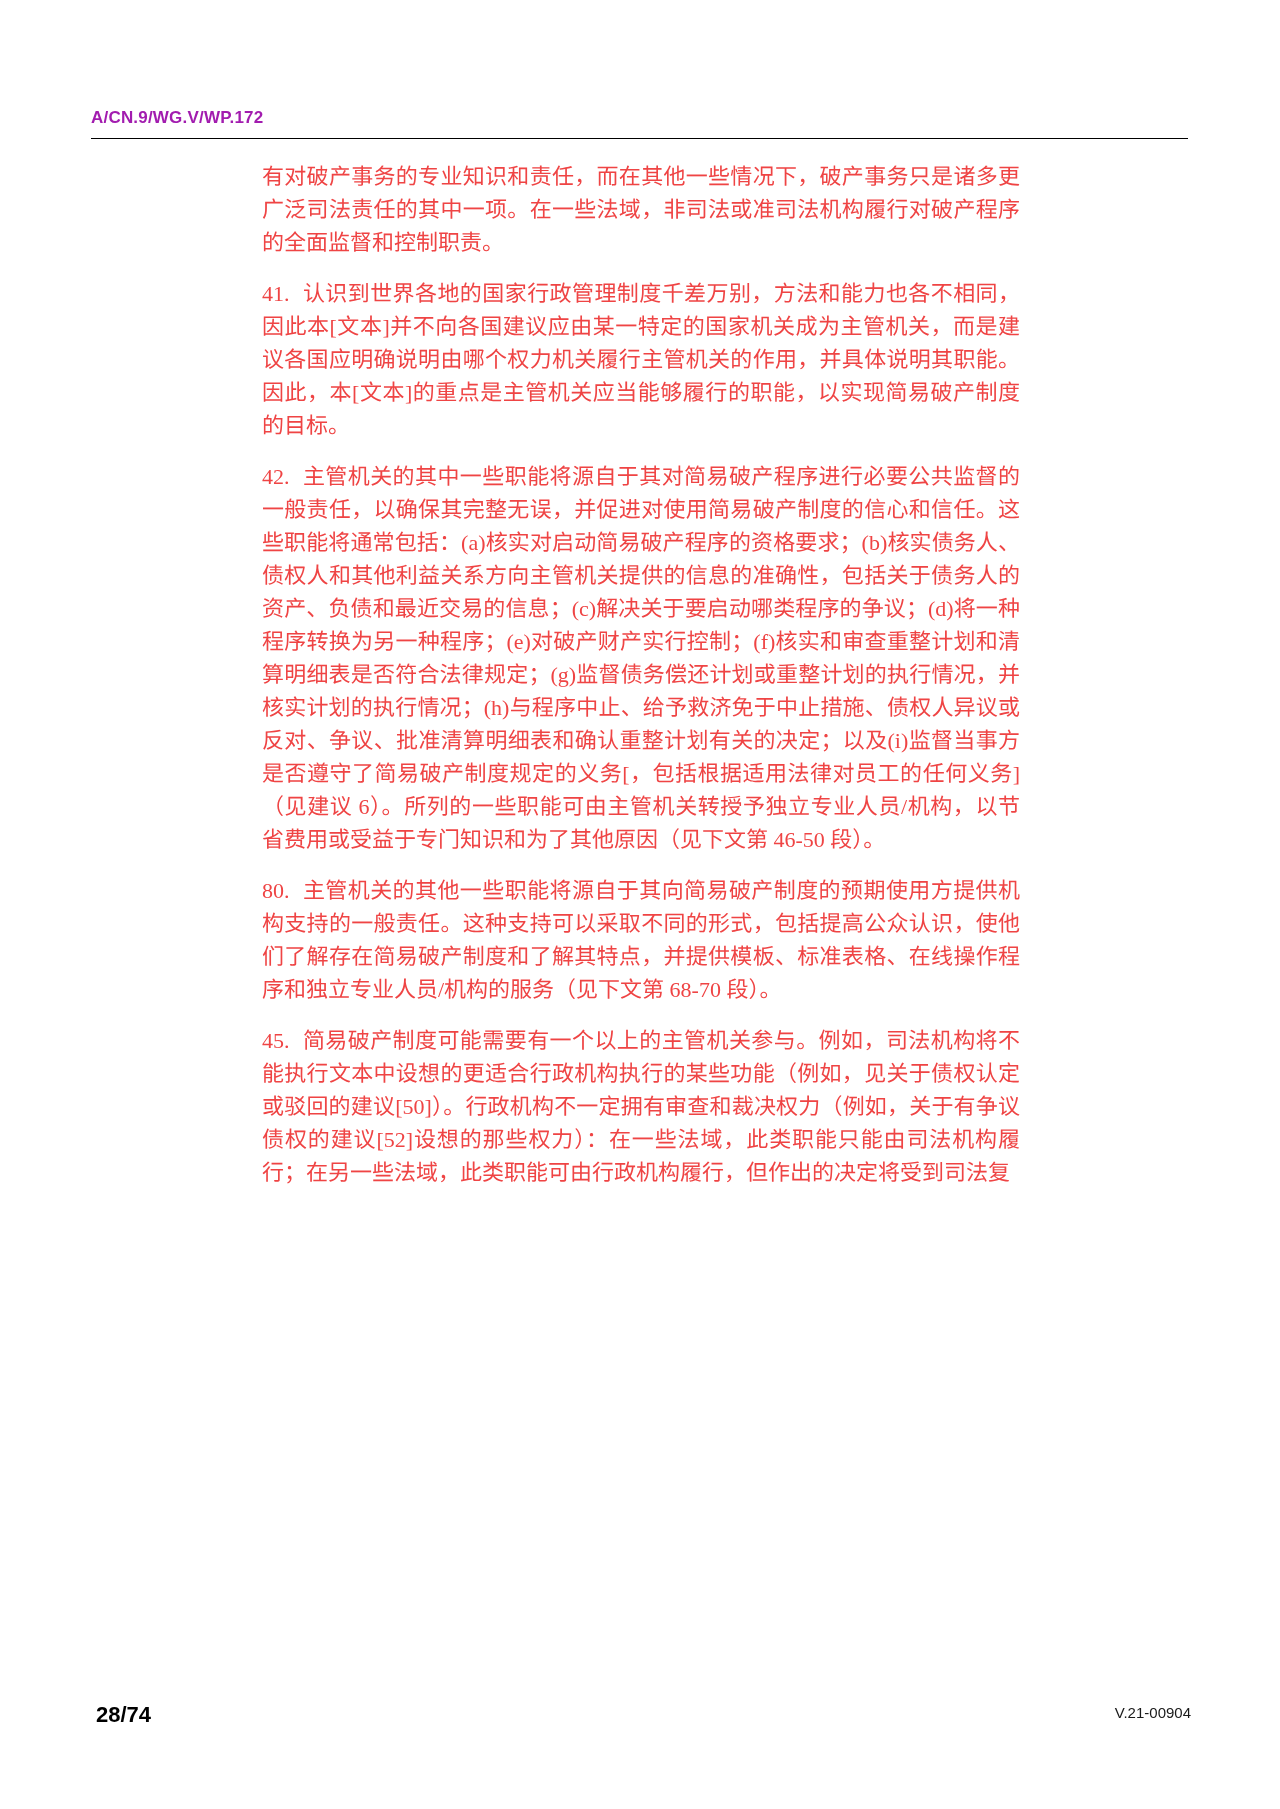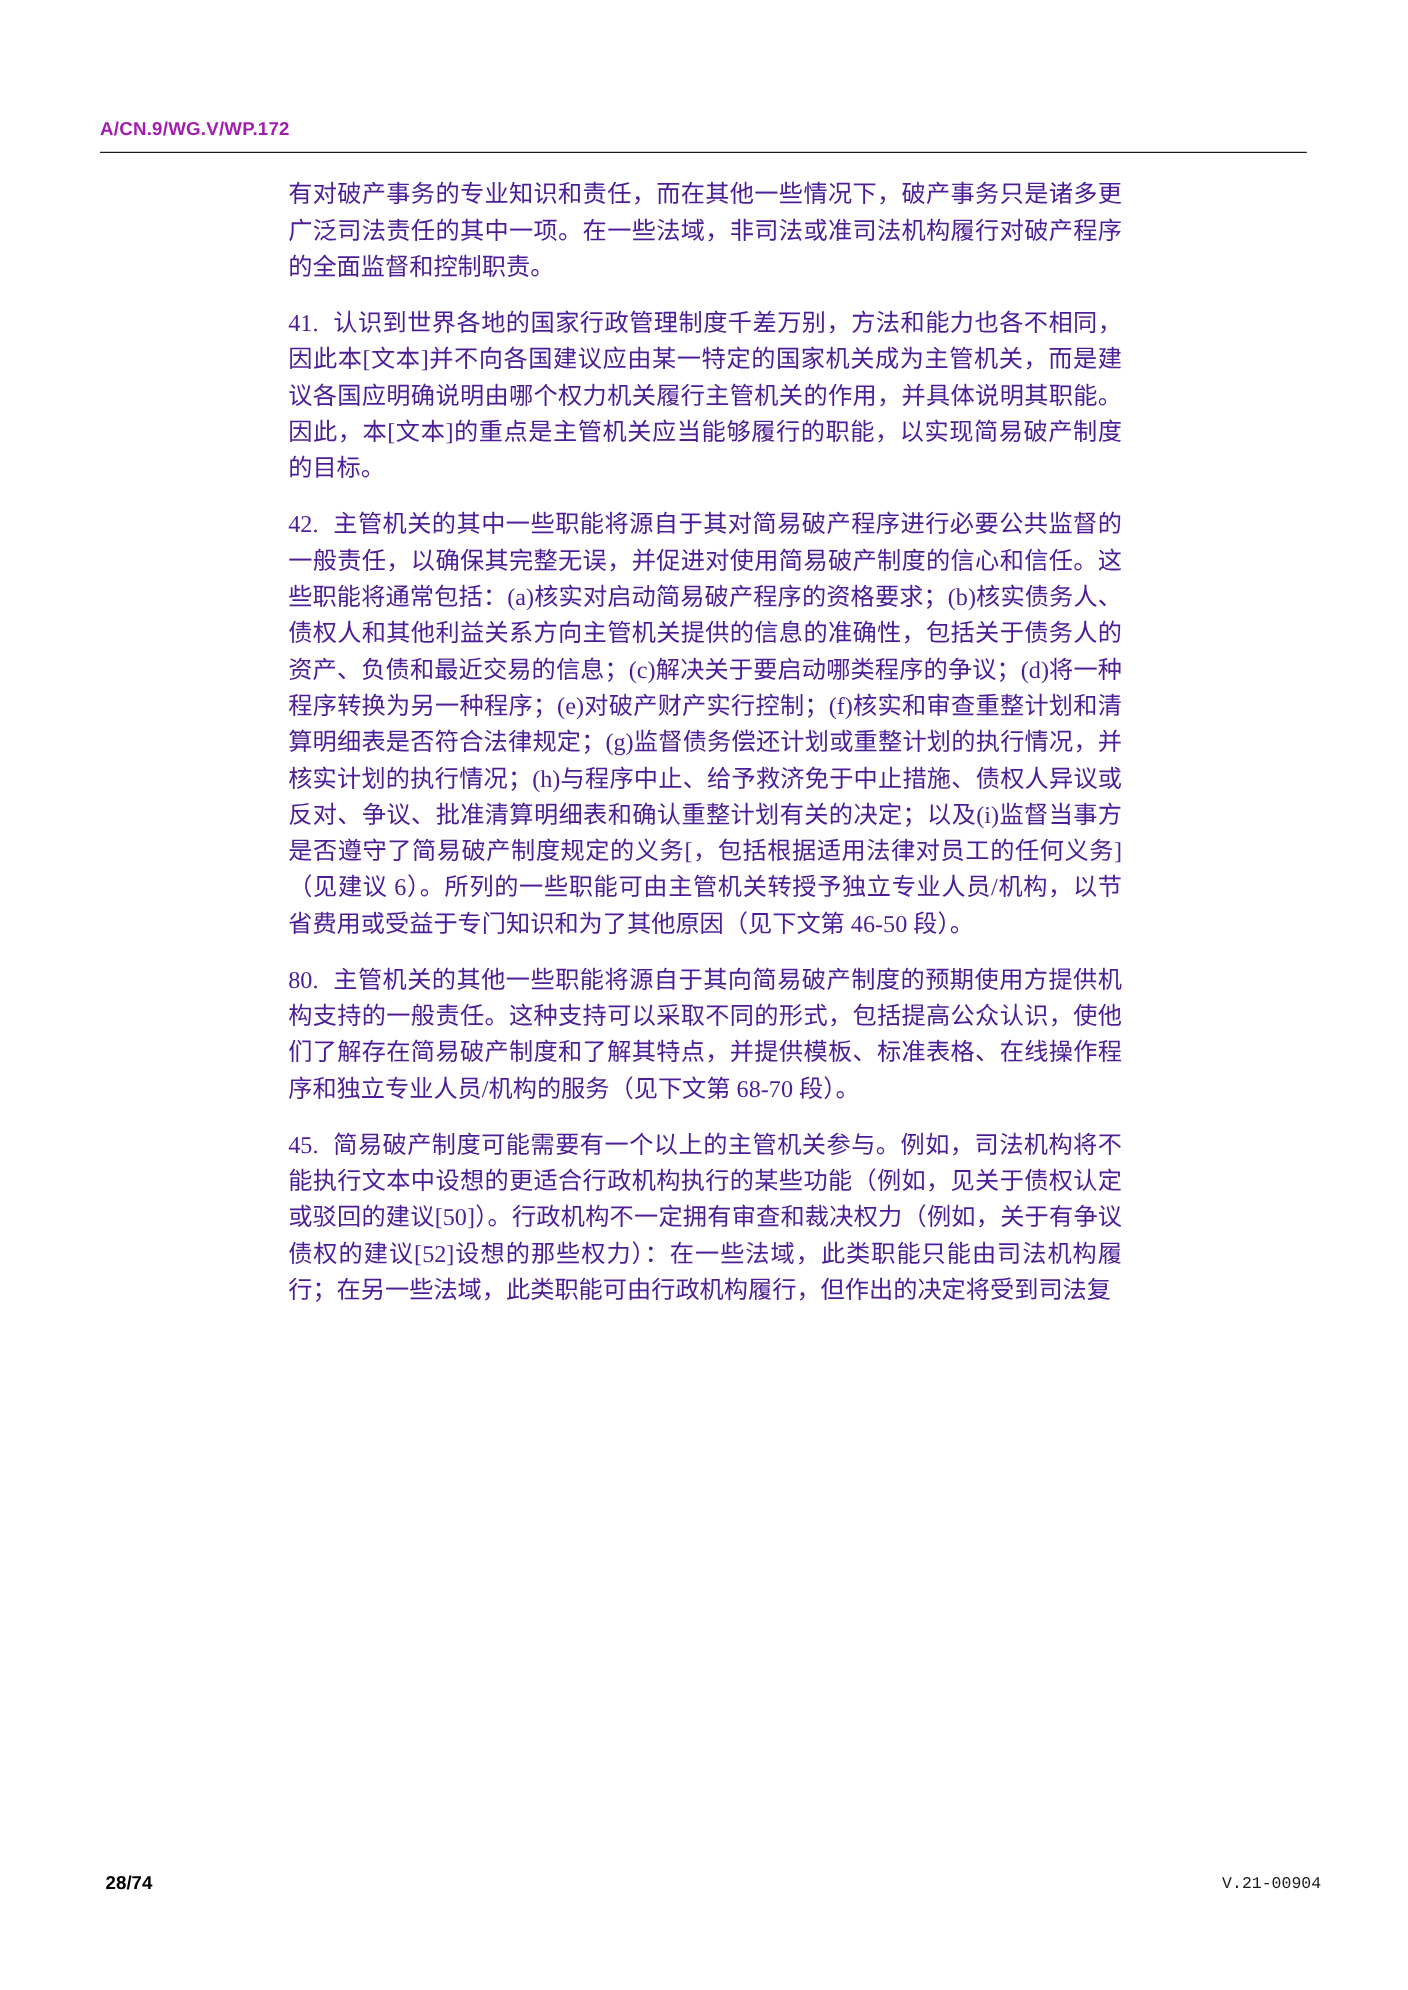--- a/index.html
+++ b/index.html
@@ -33,40 +33,40 @@
     left: 262px;
     top: 160px;
     width: 758px;
   }
   .content p {
     font-size: 22px;
     line-height: 33px;
     text-align: justify;
     text-justify: inter-ideograph;
     margin-bottom: 18px;
-    color: #4c1d95;
+    color: #ef4444;
   }
   .para-num {
     display: inline;
     margin-right: 13px;
   }
   .doc-footer-left {
     position: absolute;
     left: 96px;
     top: 1702px;
     font-family: "Liberation Sans", "DejaVu Sans", sans-serif;
     font-weight: bold;
-    font-size: 17px;
+    font-size: 22px;
     color: #000000;
   }
   .doc-footer-right {
     position: absolute;
-    right: 79px;
+    right: 89px;
     top: 1704px;
-    font-family: Liberation Mono, monospace;
+    font-family: Liberation Sans, sans-serif;
     font-size: 15px;
     color: #1a1a1a;
     text-align: right;
   }
 </style>
 </head>
 <body>
 
 <div class="doc-header">A/CN.9/WG.V/WP.172</div>
 

